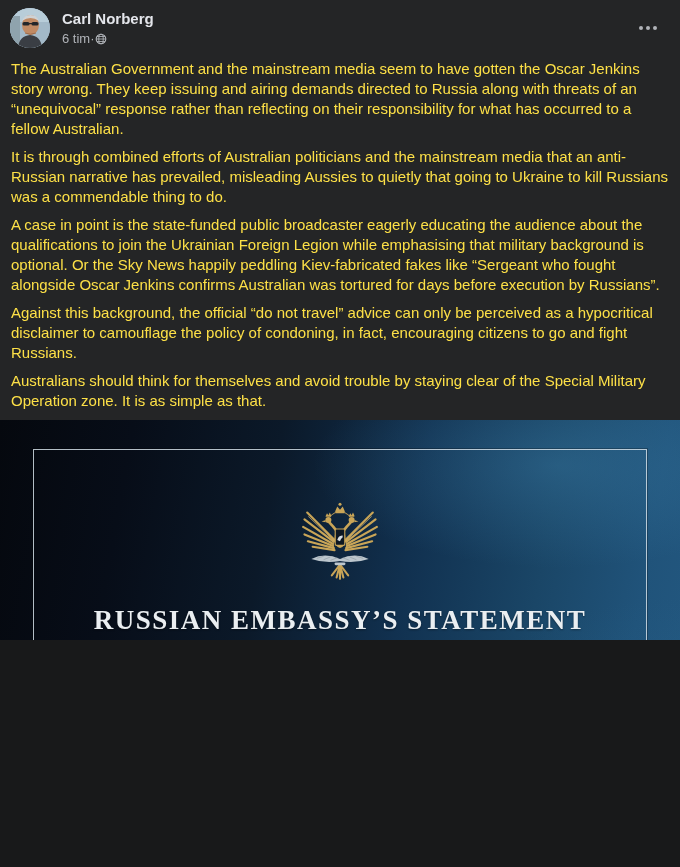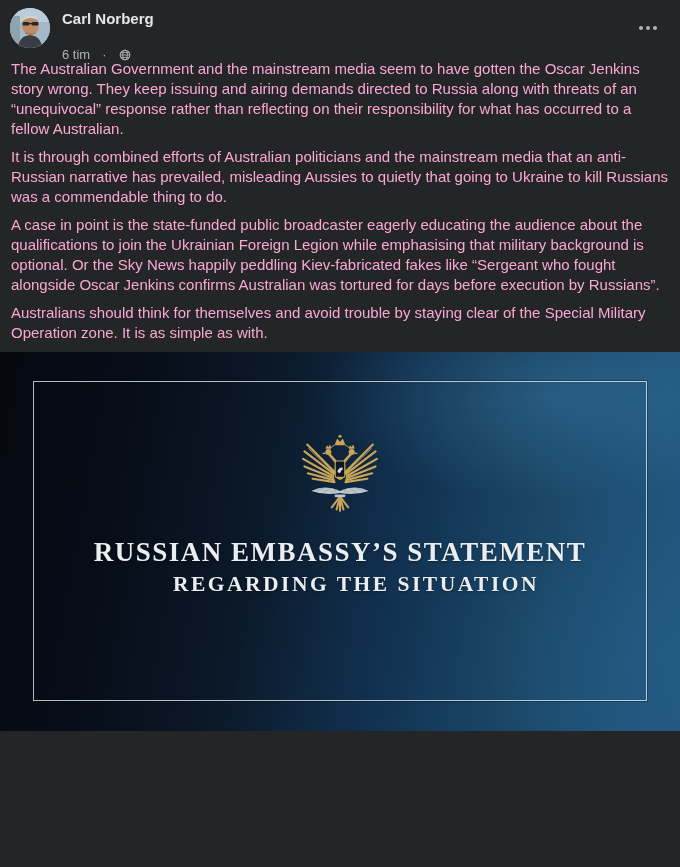--- a/index.html
+++ b/index.html
@@ -1,40 +1,40 @@
 <!DOCTYPE html>
 <html><head>
 <meta charset="utf-8">
 <style>
   html,body{margin:0;padding:0;background:#18191a;}
   .post{
-    width:680px;height:867px;margin:0 auto;background:#242526;
+    width:680px;height:640px;margin:0 auto;background:#242526;
     font-family:"Liberation Sans",sans-serif;color:#e4e6eb;
     position:relative;overflow:hidden;
   }
   
   .post-header{position:relative;height:48px;padding:8px 16px 0 10px;box-sizing:border-box;}
   .avatar{
     position:absolute;left:10px;top:8px;width:40px;height:40px;border-radius:50%;
     overflow:hidden;cursor:pointer;background:#9db3c2;
   }
   .avatar svg{display:block;width:100%;height:100%;}
   .header-info{margin-left:52px;padding-top:2px;line-height:1.2;}
   .author-name{font-size:15px;font-weight:700;color:#e4e6eb;cursor:pointer;}
-  .meta-row{display:flex;align-items:center;gap:12px;margin-top:19px;font-size:13px;color:#b0b3b8;}
+  .meta-row{display:flex;align-items:center;gap:0;margin-top:3px;font-size:13px;color:#b0b3b8;}
   .meta-row .sep{color:#b0b3b8;}
   .globe{width:12px;height:12px;display:inline-block;}
   .more-button{
     position:absolute;right:16px;top:16px;width:32px;height:24px;
     display:flex;align-items:center;justify-content:center;gap:3px;
     cursor:pointer;border-radius:6px;
   }
   .more-button i{width:4px;height:4px;border-radius:50%;background:#b0b3b8;display:block;}
   
-  .post-text{padding:11px 11px 9px 11px;font-size:15px;line-height:20px;color:#f9a8d4;}
+  .post-text{padding:11px 11px 9px 11px;font-size:15px;line-height:20px;color:#fde047;}
   .post-text p{margin:0 0 8px 0;}
   .post-text p:last-child{margin-bottom:0;}
   
   .post-image{
     position:relative;width:680px;height:379px;cursor:pointer;
     background:
       radial-gradient(ellipse 60% 45% at 82% 12%, rgba(62,130,172,0.38), rgba(0,0,0,0) 60%),
       radial-gradient(ellipse 55% 55% at 100% 80%, rgba(40,100,140,0.30), rgba(0,0,0,0) 60%),
       linear-gradient(100deg,#05080e 0%,#070d18 18%,#0b1929 38%,#113150 58%,#1a4667 76%,#20537a 90%,#235880 100%);
   }
@@ -93,21 +93,22 @@
           <i></i>
           <i></i>
       </span>
     </div>
   </div>
 
   <div class="post-text">
     <p>The Australian Government and the mainstream media seem to have gotten the Oscar Jenkins story wrong. They keep issuing and airing demands directed to Russia along with threats of an “unequivocal” response rather than reflecting on their responsibility for what has occurred to a fellow Australian.</p>
     <p>It is through combined efforts of Australian politicians and the mainstream media that an anti-Russian narrative has prevailed, misleading Aussies to quietly that going to Ukraine to kill Russians was a commendable thing to do.</p>
     <p>A case in point is the state-funded public broadcaster eagerly educating the audience about the qualifications to join the Ukrainian Foreign Legion while emphasising that military background is optional. Or the Sky News happily peddling Kiev-fabricated fakes like “Sergeant who fought alongside Oscar Jenkins confirms Australian was tortured for days before execution by Russians”.</p>
-    <p>Australians should think for themselves and avoid trouble by staying clear of the Special Military Operation zone. It is as simple as with.</p>
+    <p>Against this background, the official “do not travel” advice can only be perceived as a hypocritical disclaimer to camouflage the policy of condoning, in fact, encouraging citizens to go and fight Russians.</p>
+    <p>Australians should think for themselves and avoid trouble by staying clear of the Special Military Operation zone. It is as simple as that.</p>
   </div>
 
   <div class="post-image">
     <div class="image-frame"></div>
 
     <svg class="emblem" viewBox="0 0 120 140">
 
       <g stroke="#c9a557" stroke-width="3.2" stroke-linecap="round">
         <line x1="52" y1="64" x2="12" y2="24"></line>
         <line x1="51" y1="67" x2="8" y2="34"></line>

